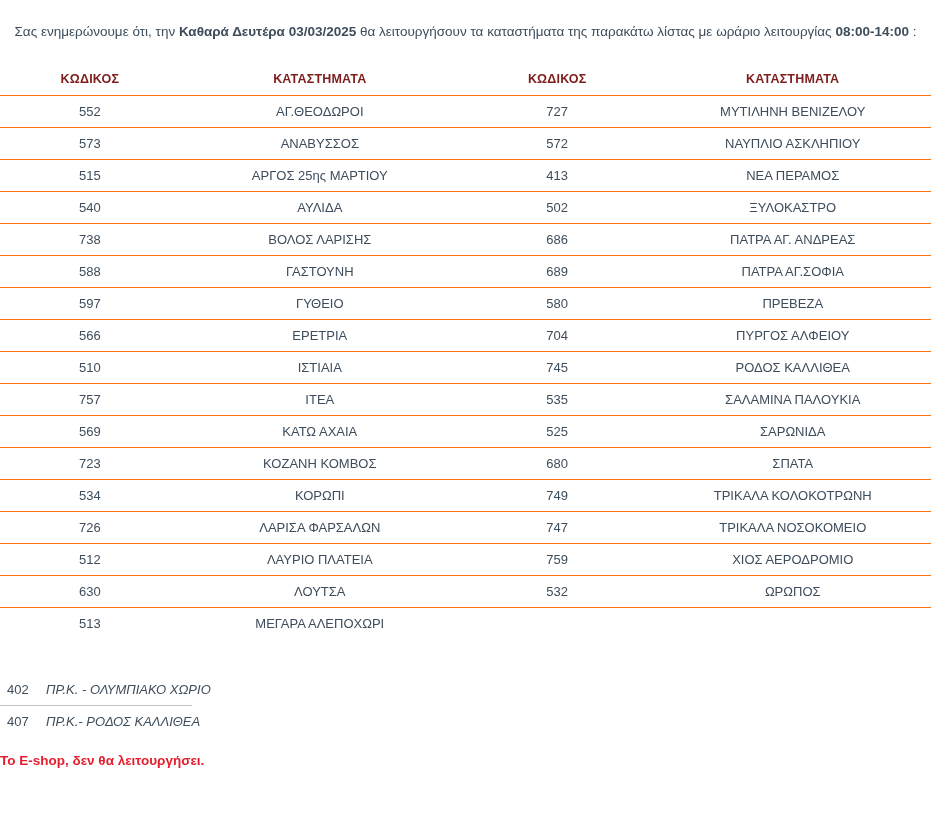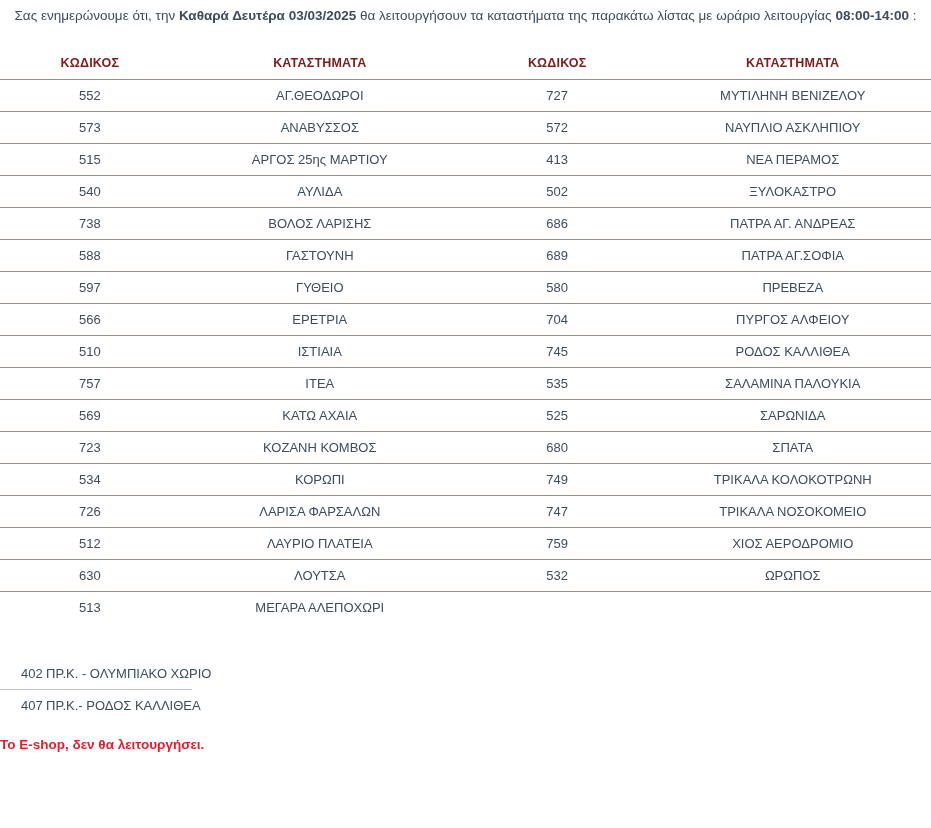--- a/index.html
+++ b/index.html
@@ -8,21 +8,21 @@
     padding: 0;
     background: #ffffff;
   }
   body {
     width: 931px;
     height: 828px;
     font-family: "Liberation Sans", sans-serif;
     color: #3e4d5c;
     overflow: hidden;
   }
-  .page { width: 931px; height: 716px; }
+  .page { width: 931px; height: 716px; margin-top: 16px; }
 
   .intro {
     margin: 0;
     padding-top: 8px;
     text-align: center;
     font-size: 13.5px;
     line-height: 16px;
     color: #3e4d5c;
   }
   .intro b { font-weight: 700; }
@@ -71,22 +71,22 @@
     width: 192px;
     font-size: 13px;
   }
   .extra-row {
     display: flex;
     align-items: center;
     height: 32px;
     white-space: nowrap;
   }
   .extra-row + .extra-row { border-top: 1px solid #c3c3c3; }
-  .extra-code { width: 46px; padding-left: 21px; flex: none; }
-  .extra-name { flex: none; }
+  .extra-code { width: 46px; padding-left: 7px; flex: none; }
+  .extra-name { flex: none; font-style: italic; }
 
   .eshop {
     margin: 0;
     margin-top: 16px;
     text-align: left;
     font-size: 13.5px;
     font-weight: 700;
     color: #e41e2d;
   }
 </style>

